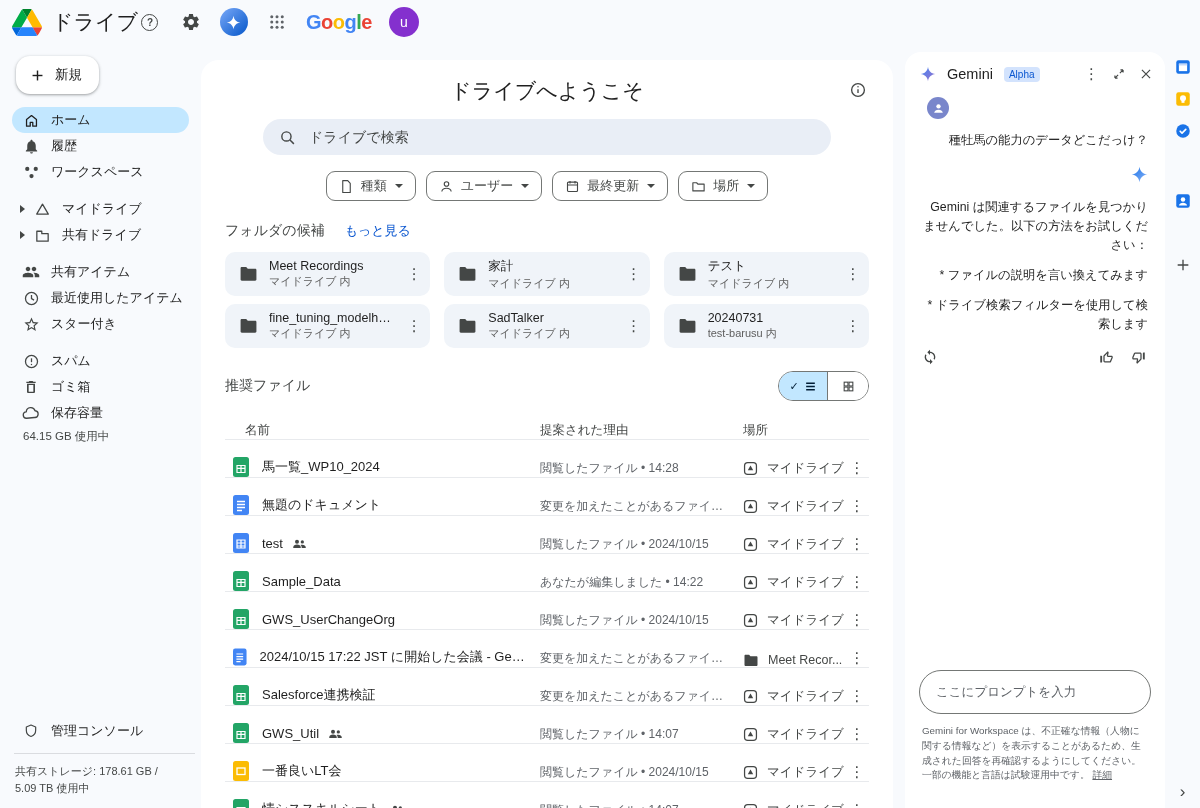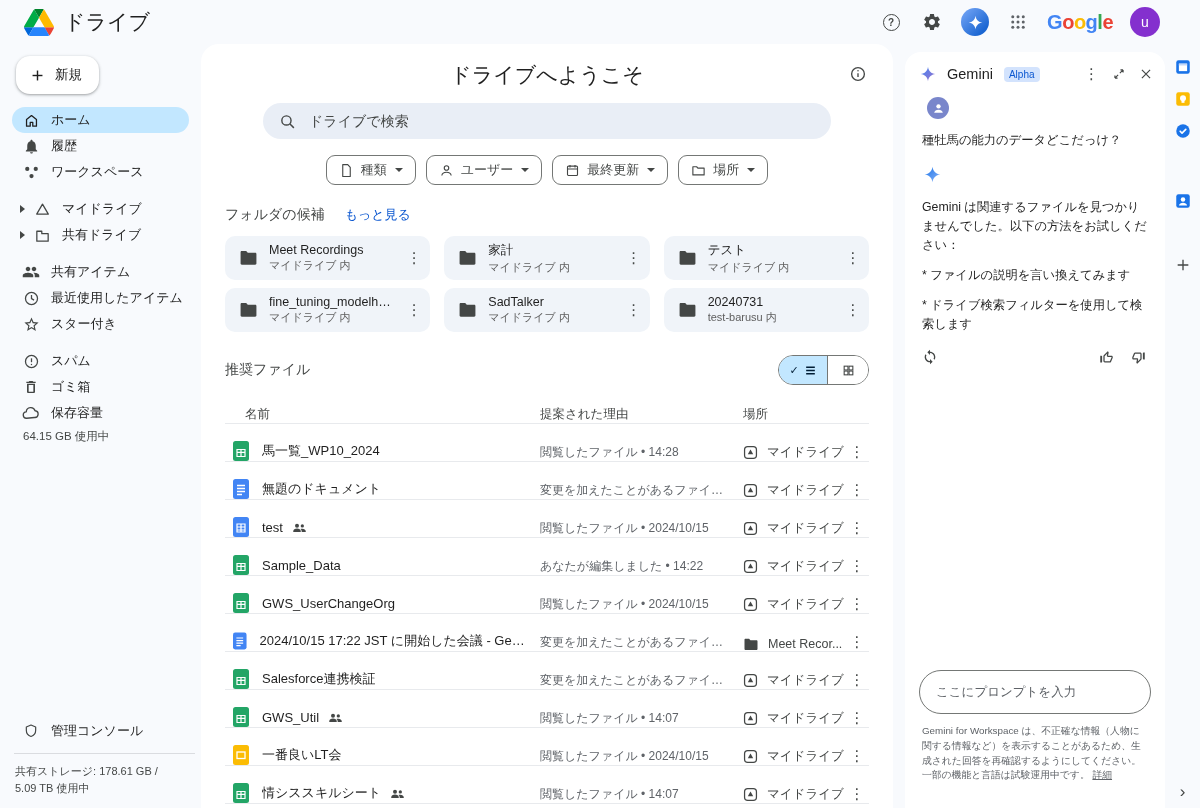--- a/index.html
+++ b/index.html
@@ -1,21 +1,21 @@
 <!DOCTYPE html>
 <html><head>
 <meta charset="utf-8">
 <style>
   html,body{margin:0;padding:0;}
   body{width:1200px;height:808px;font-family:"Liberation Sans","DejaVu Sans",sans-serif;-webkit-font-smoothing:antialiased;}
   .app{position:relative;width:1200px;height:808px;background:#f8fafd;overflow:hidden;color:#1f1f1f;}
   svg{display:block;}
 
   
-  .topbar{position:absolute;top:0;left:0;right:16px;height:44px;display:flex;align-items:center;justify-content:space-between;padding:0 24px;box-sizing:border-box;}
+  .topbar{position:absolute;top:0;left:0;right:8px;height:44px;display:flex;align-items:center;padding:0 12px;box-sizing:border-box;}
   .tb-left{display:flex;align-items:center;gap:10px;}
   .app-title{font-size:21px;color:#1f1f1f;}
   .tb-right{display:flex;align-items:center;gap:17px;}
   .tb-iconbtn{width:24px;height:24px;display:flex;align-items:center;justify-content:center;cursor:pointer;}
   .help-circle{width:15px;height:15px;border:1.6px solid #444746;border-radius:50%;display:flex;align-items:center;justify-content:center;font-size:10px;font-weight:700;color:#444746;}
   .gemini-btn{width:28px;height:28px;border-radius:50%;background:linear-gradient(135deg,#7aa9f8 0%,#1b66d2 80%);display:flex;align-items:center;justify-content:center;cursor:pointer;}
   .google-logo{font-size:20px;font-weight:600;letter-spacing:-.5px;display:flex;}
   .gl0,.gl3{color:#4285F4}.gl1,.gl5{color:#EA4335}.gl2{color:#FBBC05}.gl4{color:#34A853}
   .avatar{width:30px;height:30px;border-radius:50%;background:#8430ce;color:#fff;display:flex;align-items:center;justify-content:center;font-size:14px;cursor:pointer;}
 
@@ -27,21 +27,21 @@
   .nav-item.selected{background:#c2e7ff;}
   .nav-gap{height:11px;}
   .nicon{width:18px;height:18px;display:flex;align-items:center;justify-content:center;flex:0 0 auto;}
   .expander{width:0;height:0;border-left:5px solid #444746;border-top:4px solid transparent;border-bottom:4px solid transparent;margin:0 -3px 0 -2px;flex:0 0 auto;cursor:pointer;}
   .storage-text{font-size:11.5px;color:#444746;padding:3px 0 0 11px;}
   .sidebar-bottom{position:absolute;left:12px;right:4px;bottom:12px;}
   .sb-divider{height:1px;background:#dadce0;margin:9px 2px 9px 2px;}
   .shared-storage{font-size:11px;color:#444746;line-height:1.5;padding-left:3px;width:152px;}
 
   
-  .main-card{position:absolute;top:44px;left:201px;width:692px;bottom:0;background:#fff;border-radius:18px 18px 0 0;box-sizing:border-box;padding:16px 24px 0;overflow:hidden;}
+  .main-card{position:absolute;top:60px;left:201px;width:692px;bottom:0;background:#fff;border-radius:18px 18px 0 0;box-sizing:border-box;padding:16px 24px 0;overflow:hidden;}
   .welcome-row{position:relative;height:30px;}
   .welcome-row h1{margin:0;text-align:center;font-size:21px;font-weight:400;color:#1f1f1f;line-height:30px;}
   .info-btn{position:absolute;right:2px;top:5px;cursor:pointer;}
   .searchbar{width:568px;height:36px;margin:13px auto 0;background:#e9eef6;border-radius:18px;display:flex;align-items:center;gap:11px;padding:0 16px;box-sizing:border-box;cursor:text;}
   .searchbar input{flex:1;border:0;background:transparent;outline:none;font-size:14px;color:#1f1f1f;font-family:inherit;}
   .searchbar input::placeholder{color:#444746;opacity:1;}
   .chips{display:flex;justify-content:center;gap:10px;margin-top:16px;}
   .chip{display:inline-flex;align-items:center;gap:7px;height:30px;padding:0 12px;border:1px solid #747775;border-radius:9px;background:#fff;font-size:13px;color:#444746;font-family:inherit;cursor:pointer;}
   .caret-down{width:0;height:0;border-left:4px solid transparent;border-right:4px solid transparent;border-top:4.5px solid #444746;margin-left:1px;}
   .sec-head{display:flex;align-items:center;margin-top:21px;}
@@ -70,21 +70,21 @@
   .loc-text{white-space:nowrap;overflow:hidden;text-overflow:ellipsis;}
   .shared-badge{flex:0 0 auto;margin-left:-4px;}
 
   
   .gemini-panel{position:absolute;top:52px;left:905px;width:260px;bottom:0;background:#fff;border-radius:16px 16px 0 0;box-sizing:border-box;}
   .gp-head{display:flex;align-items:center;gap:11px;padding:13px 12px 6px 15px;}
   .gp-title{font-size:14.5px;font-weight:500;color:#1f1f1f;}
   .gp-badge{font-size:10px;color:#0b57d0;background:#d3e3fd;border-radius:4px;padding:2px 5px;font-weight:500;}
   .gp-actions{margin-left:auto;display:flex;align-items:center;gap:13px;color:#444746;}
   .gp-kebab{font-size:15px;cursor:pointer;color:#444746;}
-  .gp-body{padding:8px 17px 0 17px;font-size:12.3px;line-height:1.55;color:#1f1f1f;}
+  .gp-body{padding:8px 17px 0 17px;font-size:12.3px;line-height:1.55;color:#1f1f1f;text-align:right;}
   .gp-avatar{width:22px;height:22px;border-radius:50%;background:#7986cb;display:flex;align-items:center;justify-content:center;margin-left:5px;}
   .gp-msg{margin:12px 0 0 0;}
   .gp-spark{display:inline-block;margin:16px 0 9px 2px;}
   .gp-p{margin:0;}
   .gp-sug{margin-top:11px;}
   .gp-actions-row{display:flex;align-items:center;margin-top:15px;color:#444746;}
   .thumbs{margin-left:auto;display:flex;gap:17px;margin-right:2px;}
   .icon-click{cursor:pointer;}
   .gp-footer{position:absolute;left:0;right:0;bottom:13px;padding:12px 14px;}
   .gp-input{width:100%;height:44px;box-sizing:border-box;border:1px solid #747775;border-radius:24px;padding:0 16px;font-size:12.5px;font-family:inherit;outline:none;background:#fff;color:#1f1f1f;}

